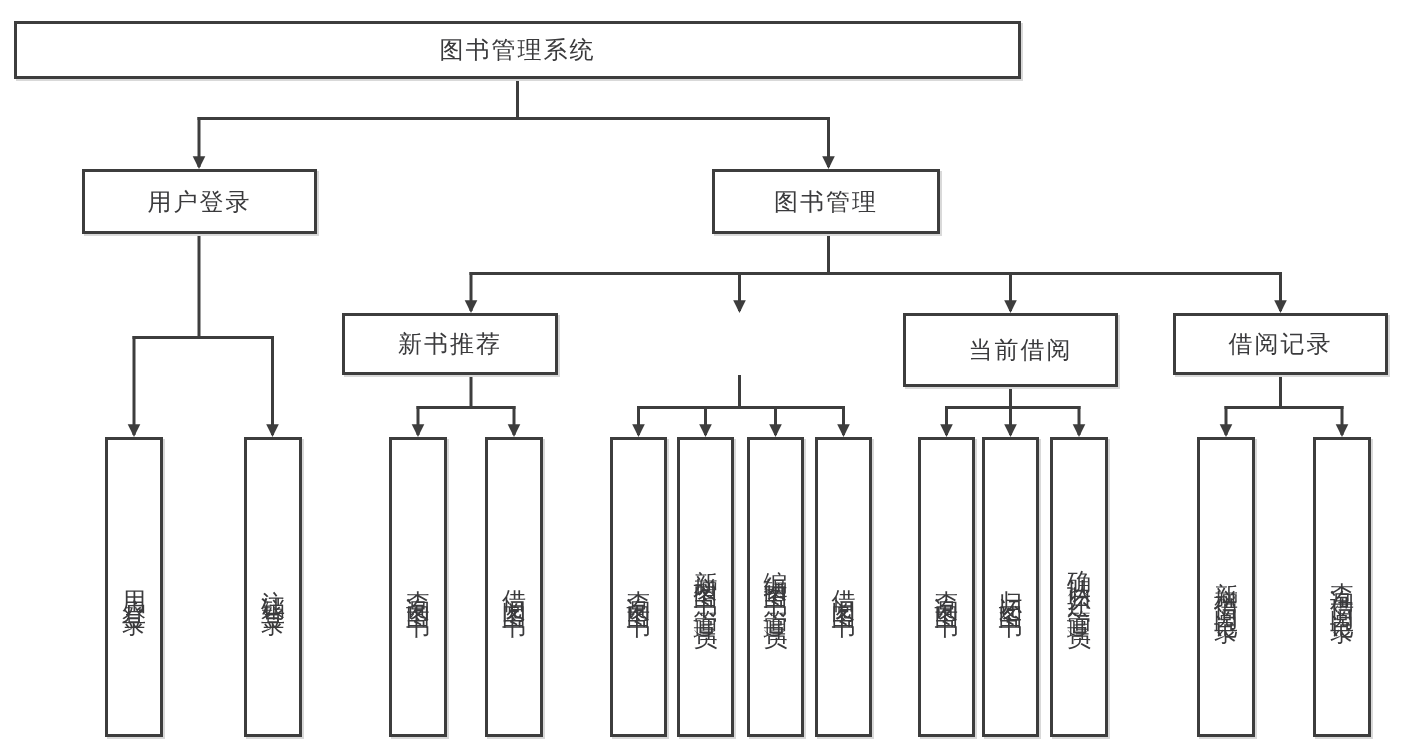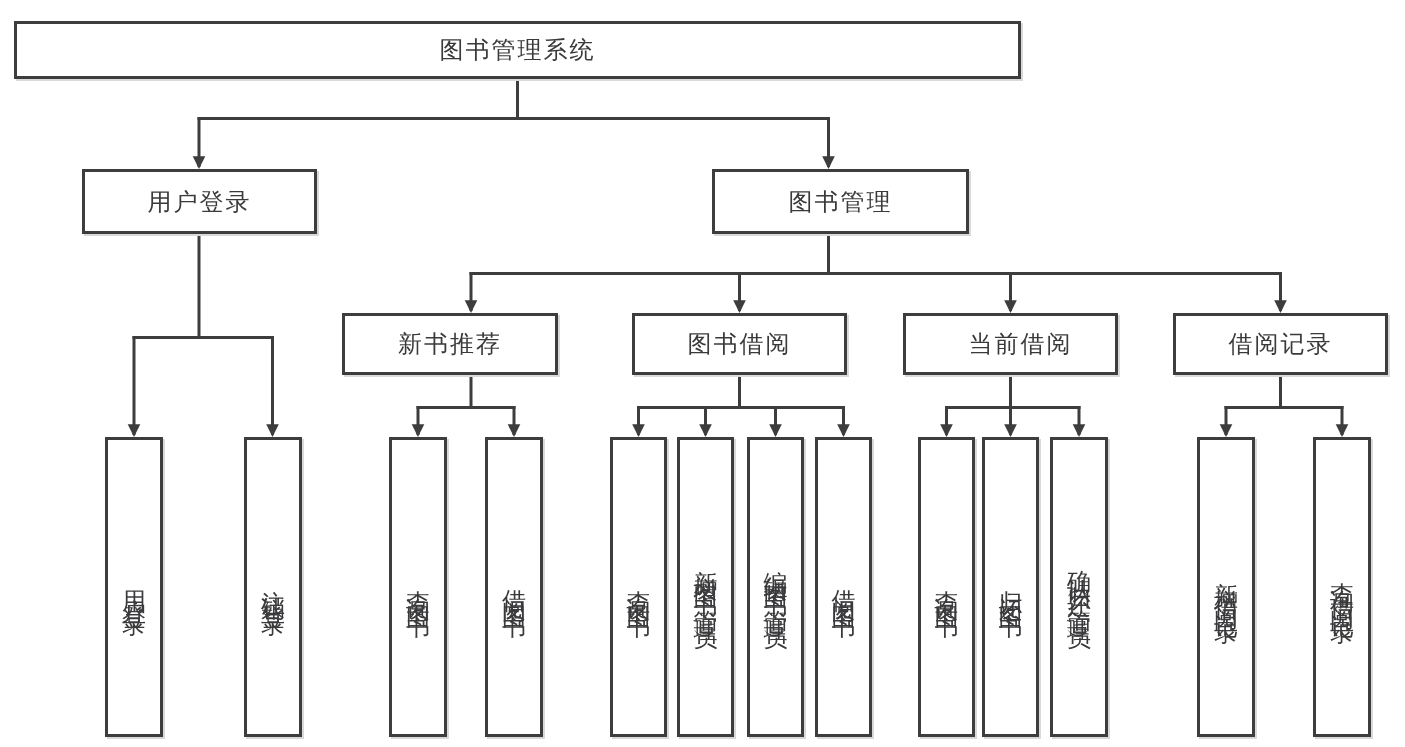--- a/index.html
+++ b/index.html
@@ -113,31 +113,28 @@
     </g>
   </svg>
 
   <div class="node h" style="left:14px; top:10px; width:1007px; height:58px;margin-top:11px;">
     <span>图书管理系统</span>
   </div>
 
   <div class="node h" style="left:82px; top:169px; width:235px; height:65px;">
     <span>用户登录</span>
   </div>
-  <div class="node h" style="left:712px; top:169px; width:257px; height:65px;">
+  <div class="node h" style="left:712px; top:169px; width:228px; height:65px;">
     <span>图书管理</span>
   </div>
 
   <div class="node h" style="left:342px; top:313px; width:216px; height:62px;">
     <span>新书推荐</span>
   </div>
-  <div class="node h" style="left:632px; top:313px; width:215px; height:62px;">
-    <span>图书借阅</span>
-  </div>
-  <div class="node h" style="left:903px; top:313px; width:215px; height:62px;padding-left:20px;">
+  <div class="node h" style="left:903px; top:313px; width:215px; height:74px;padding-left:20px;">
     <span>当前借阅</span>
   </div>
   <div class="node h" style="left:1173px; top:313px; width:215px; height:62px;">
     <span>借阅记录</span>
   </div>
 
   <div class="node v" style="left:105px; top:437px; width:58px; height:300px;">
     <span>用户登录</span>
   </div>
   <div class="node v" style="left:244px; top:437px; width:58px; height:300px;">

